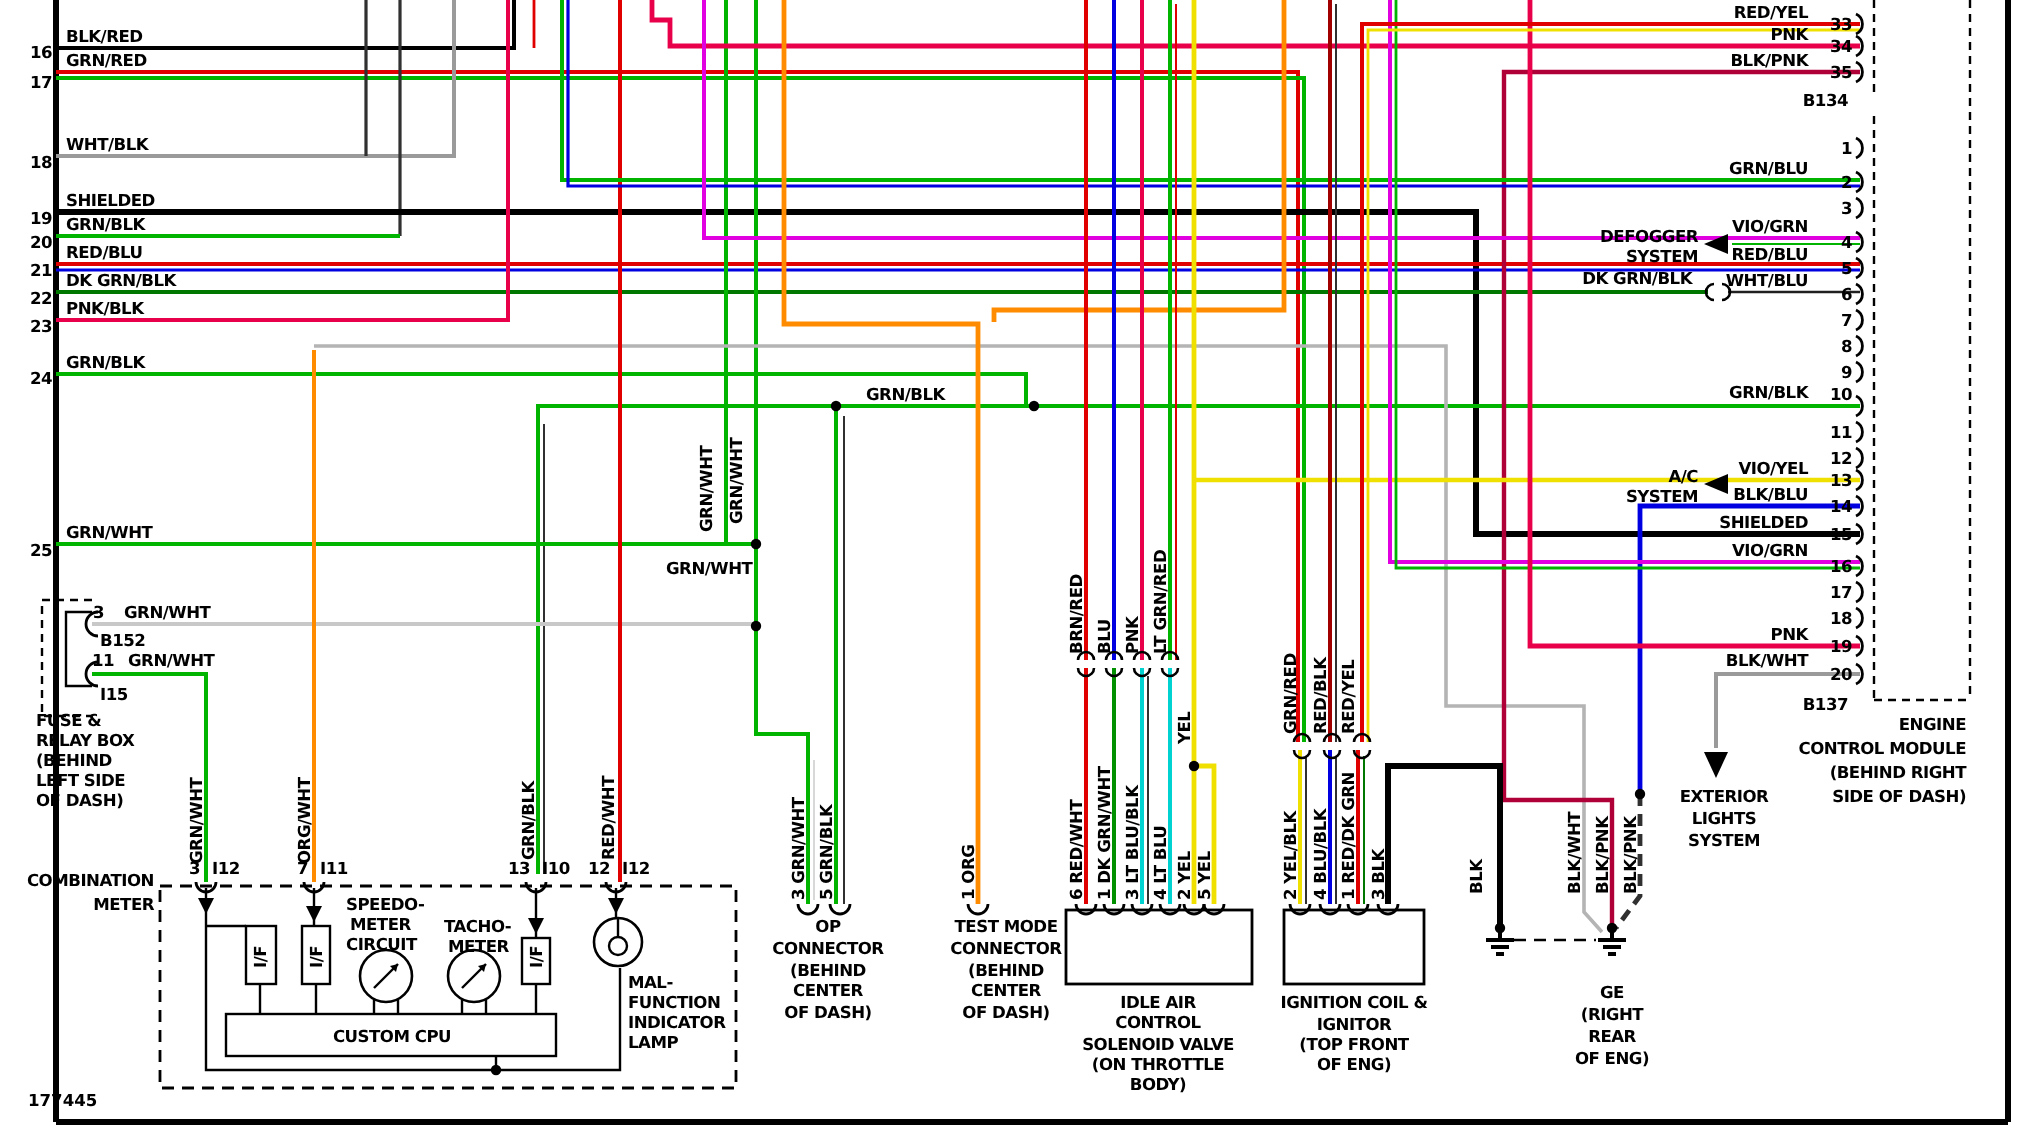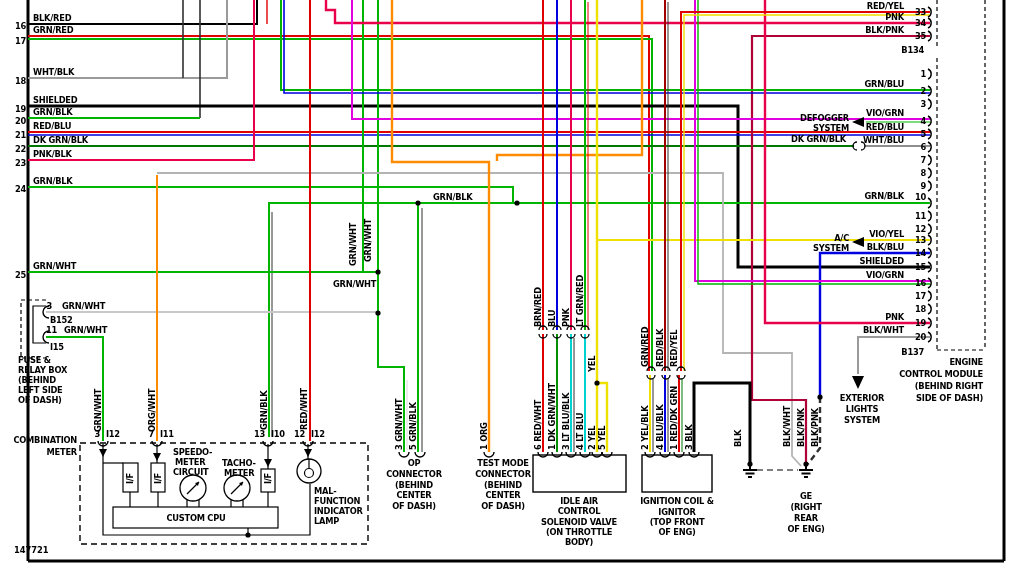--- a/index.html
+++ b/index.html
@@ -356,14 +356,14 @@
       <text text-anchor="end" font-size="8.3" x="926" y="340">20</text>
       <text text-anchor="end" font-size="8.3" x="924" y="355">B137</text>
       <text text-anchor="end" font-size="8.3" x="983" y="365">ENGINE</text>
       <text text-anchor="end" font-size="8.3" x="983" y="377">CONTROL MODULE</text>
       <text text-anchor="end" font-size="8.3" x="983" y="389">(BEHIND RIGHT</text>
       <text text-anchor="end" font-size="8.3" x="983" y="401">SIDE OF DASH)</text>
       <text text-anchor="start" font-size="8.3" transform="translate(133,484) rotate(-90)">I/F</text>
       <text text-anchor="start" font-size="8.3" transform="translate(161,484) rotate(-90)">I/F</text>
       <text text-anchor="start" font-size="8.3" transform="translate(271,484) rotate(-90)">I/F</text>
     </svg>
-  <div id="diagram-number">147721</div>
+  <div id="diagram-number">177445</div>
 </div>
 
 </body></html>

